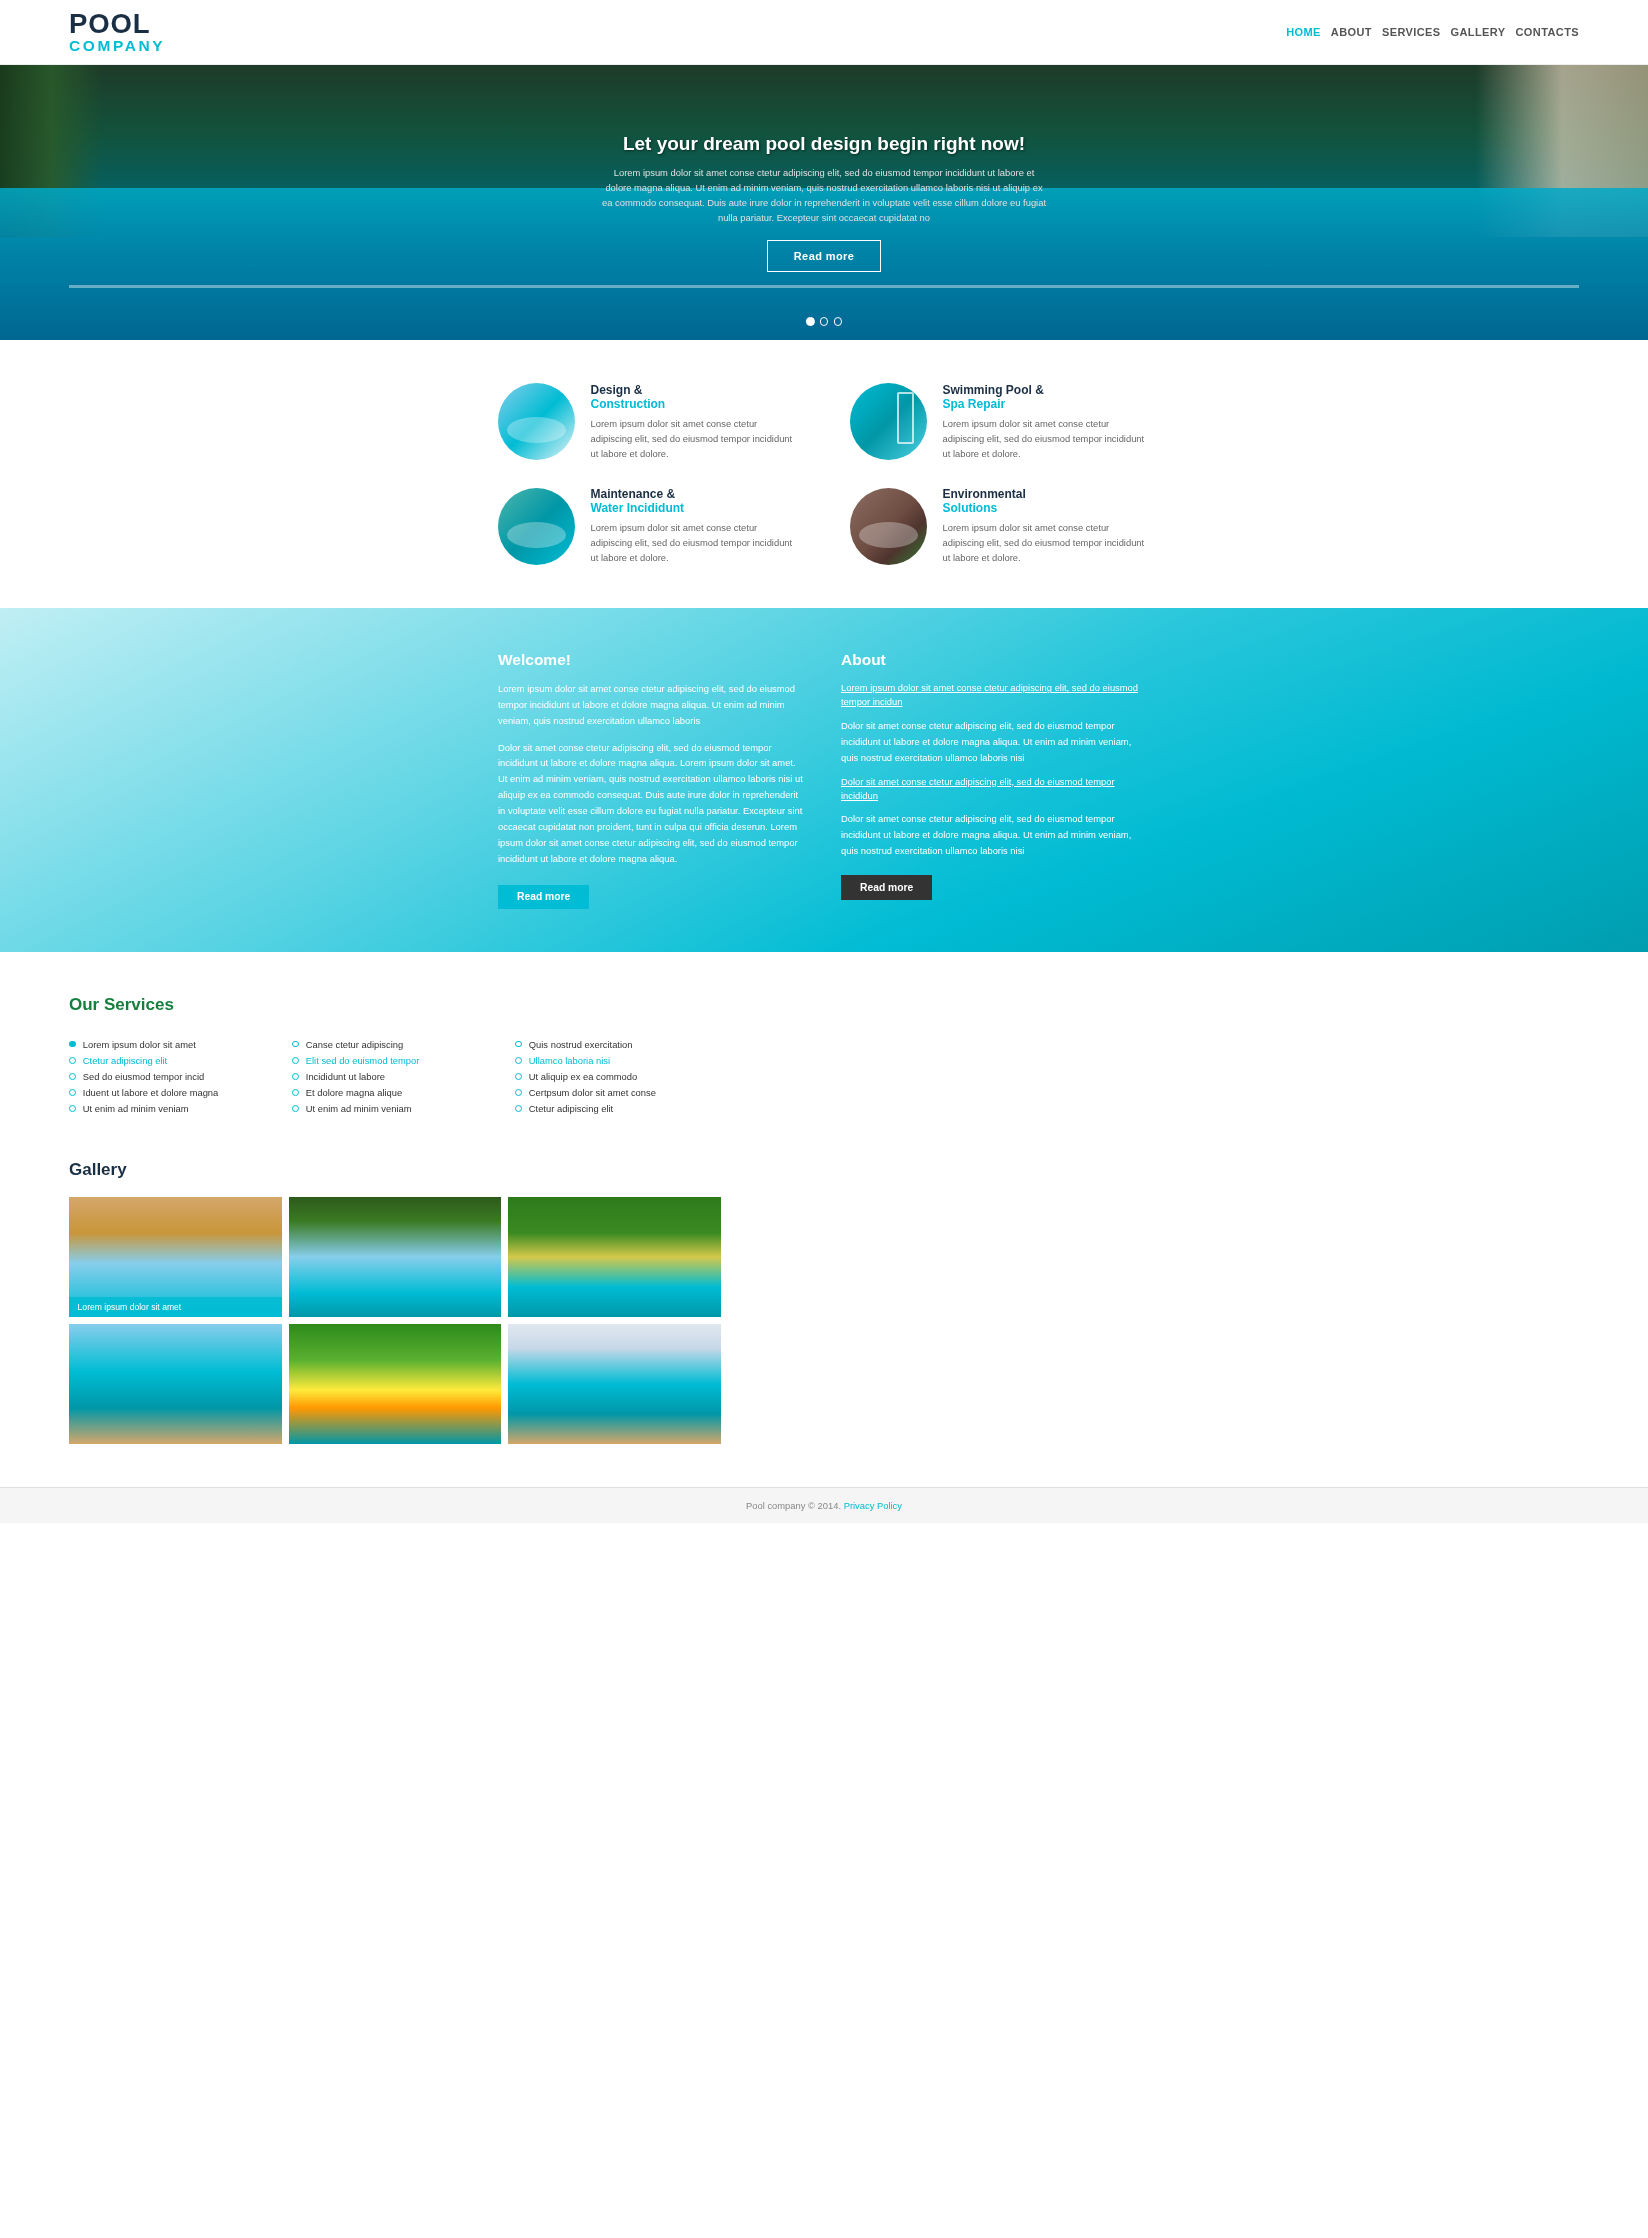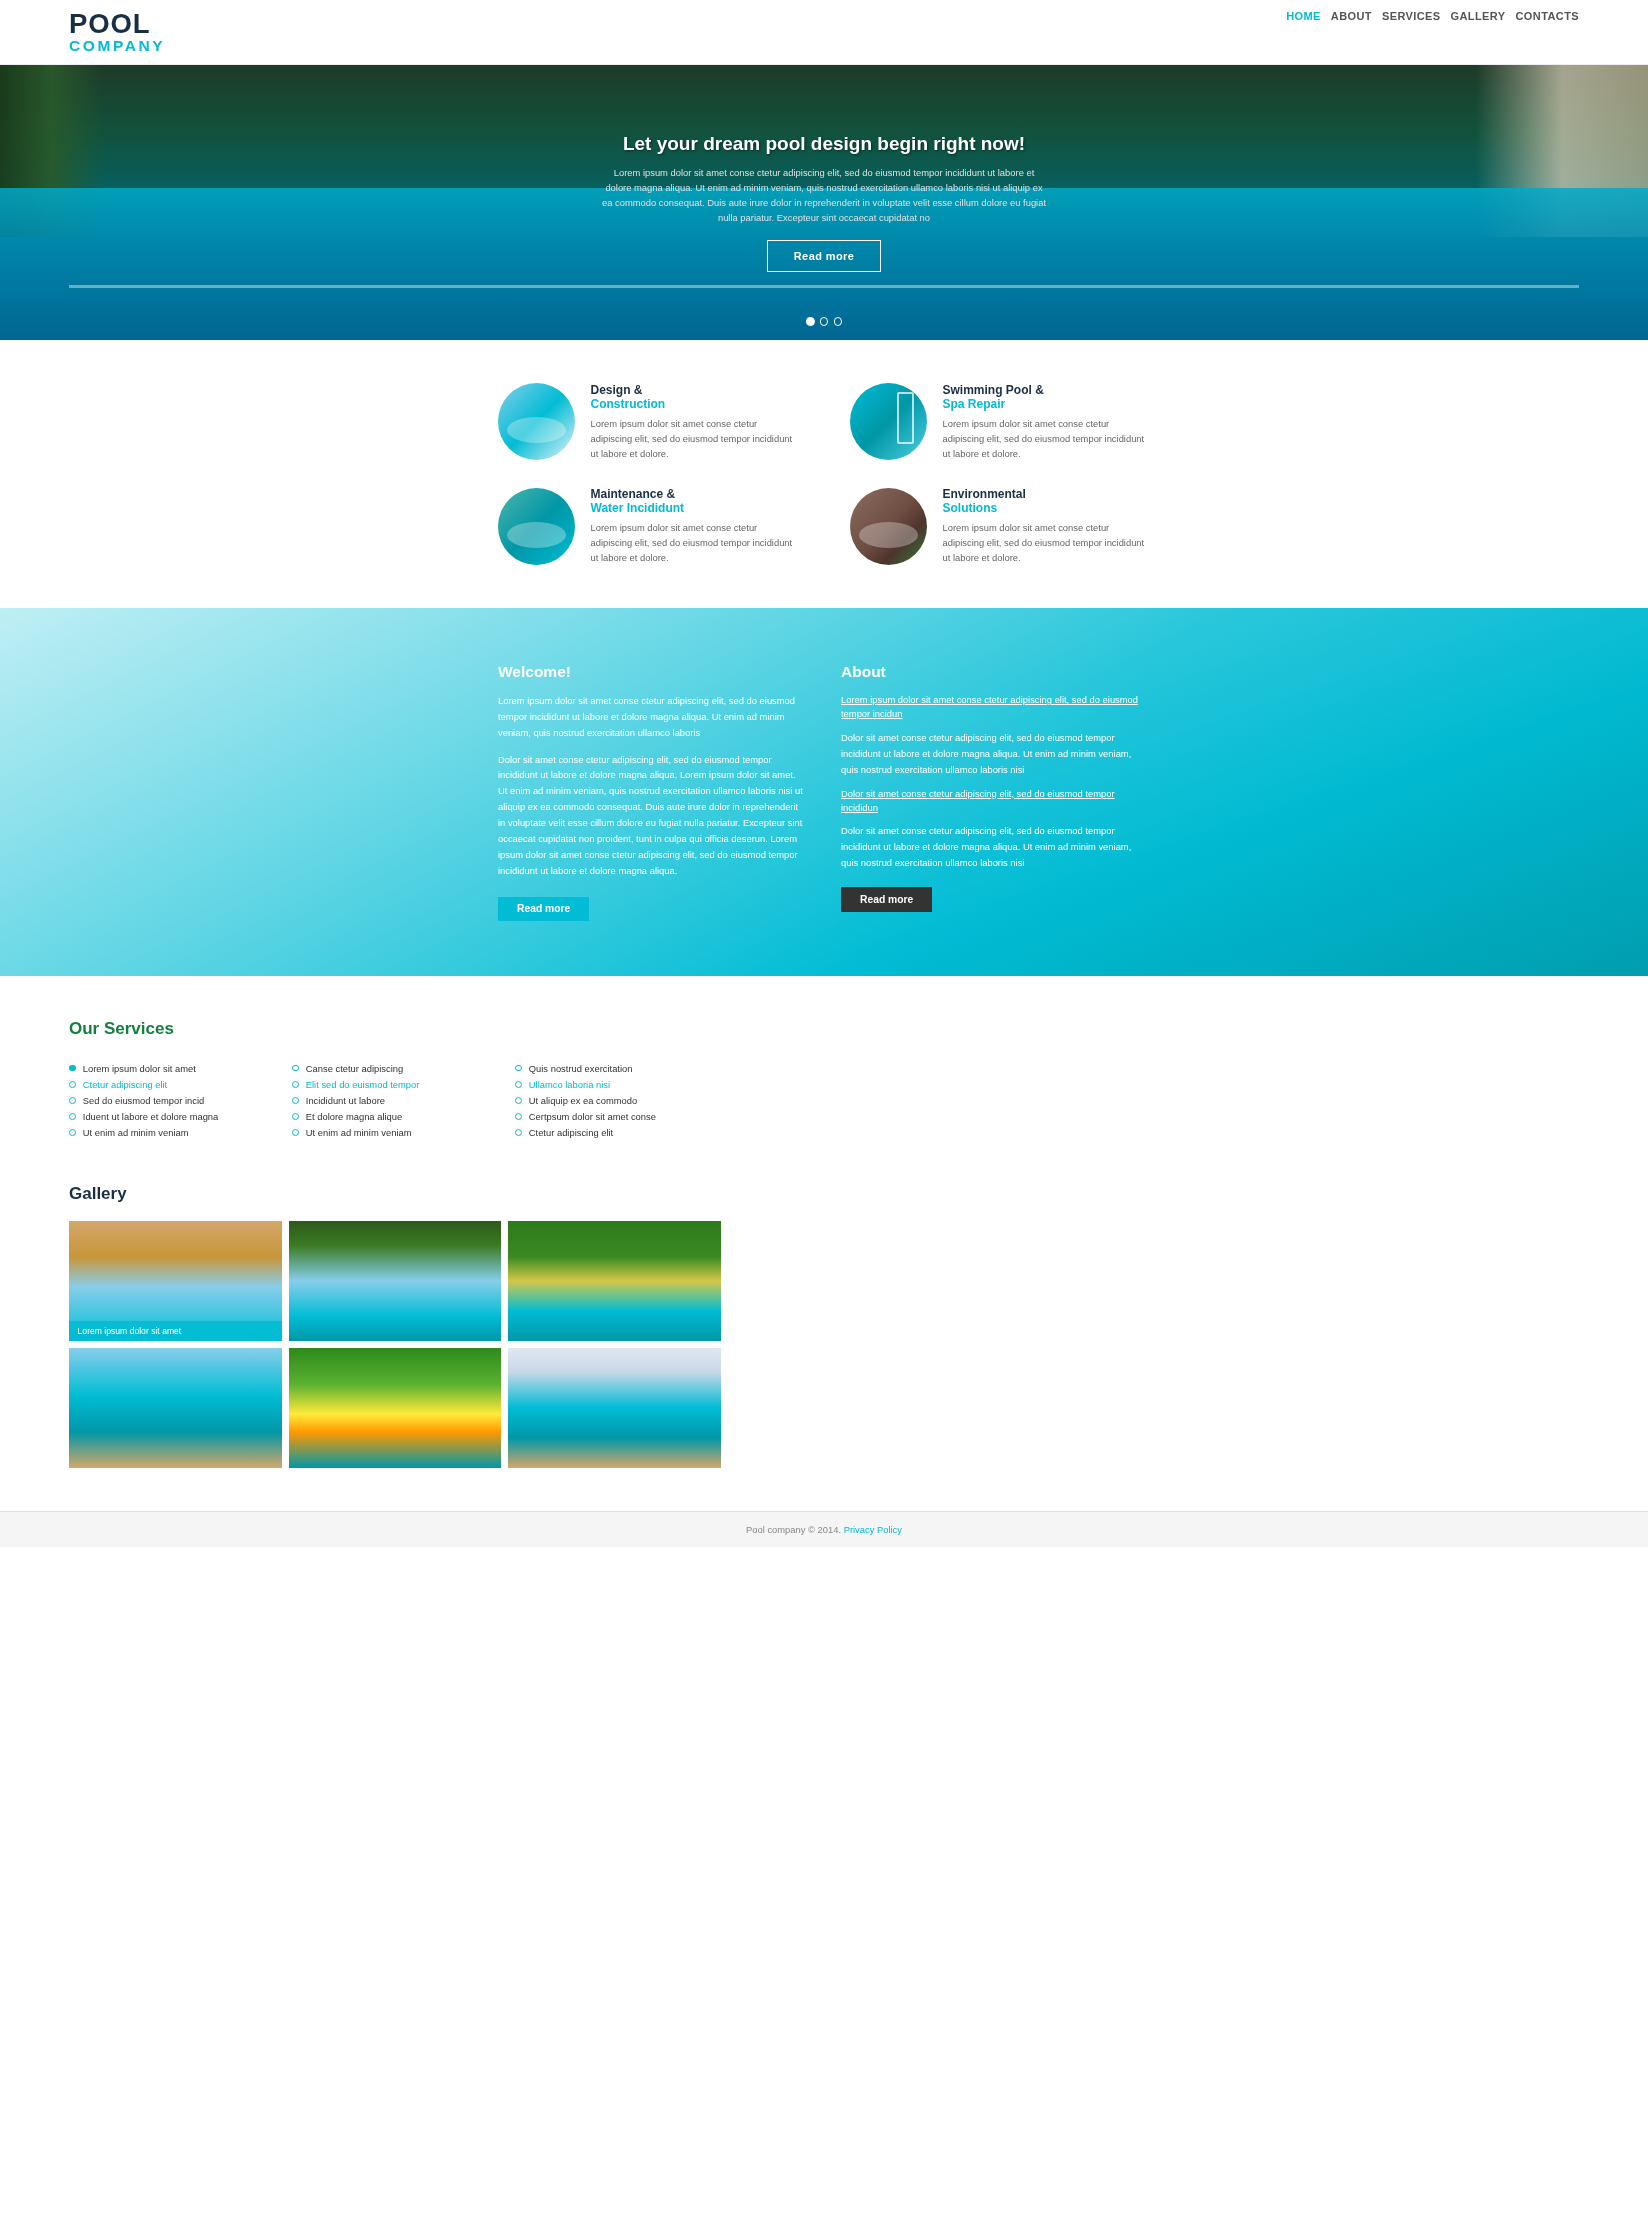--- a/index.html
+++ b/index.html
@@ -2,21 +2,21 @@
 <html style="font-size:13.7px"><head>
   <meta charset="utf-8">
   <style>
     * { margin: 0; padding: 0; box-sizing: border-box; }
     body { font-family: Arial, sans-serif; background: #fff; color: #333; font-size: 11px; }
 
     
     .header {
       background: #fff;
       display: flex;
-      align-items: flex-start;
+      align-items: center;
       justify-content: space-between;
       padding: 10.3px 69px;
       border-bottom: 0.9px solid #eee;
     }
     .logo { display: flex; flex-direction: column; line-height: 1; }
     .logo-pool { font-size: 27.5px; font-weight: 900; color: #1a2e44; letter-spacing: 0.9px; }
     .logo-company { font-size: 15.5px; font-weight: 700; color: #00bcd4; letter-spacing: 2.6px; }
     .nav { display: flex; gap: 10px; align-items: center; }
     .nav a {
       text-decoration: none;
@@ -180,21 +180,21 @@
       background: linear-gradient(160deg, #b2ebf2 0%, #4dd0e1 40%, #00bcd4 70%, #0097a7 100%);
       opacity: 0.7;
     }
     .welcome-grid {
       position: relative;
       z-index: 1;
       display: grid;
       grid-template-columns: 1fr 1fr;
       gap: 34px;
       max-width: 652px;
-      margin: 12px auto;
+      margin: 0 auto;
     }
     .welcome-col h2 {
       font-size: 15.5px;
       font-weight: 700;
       color: #fff;
       margin-bottom: 12px;
     }
     .welcome-col p {
       font-size: 9.4px;
       color: #fff;

